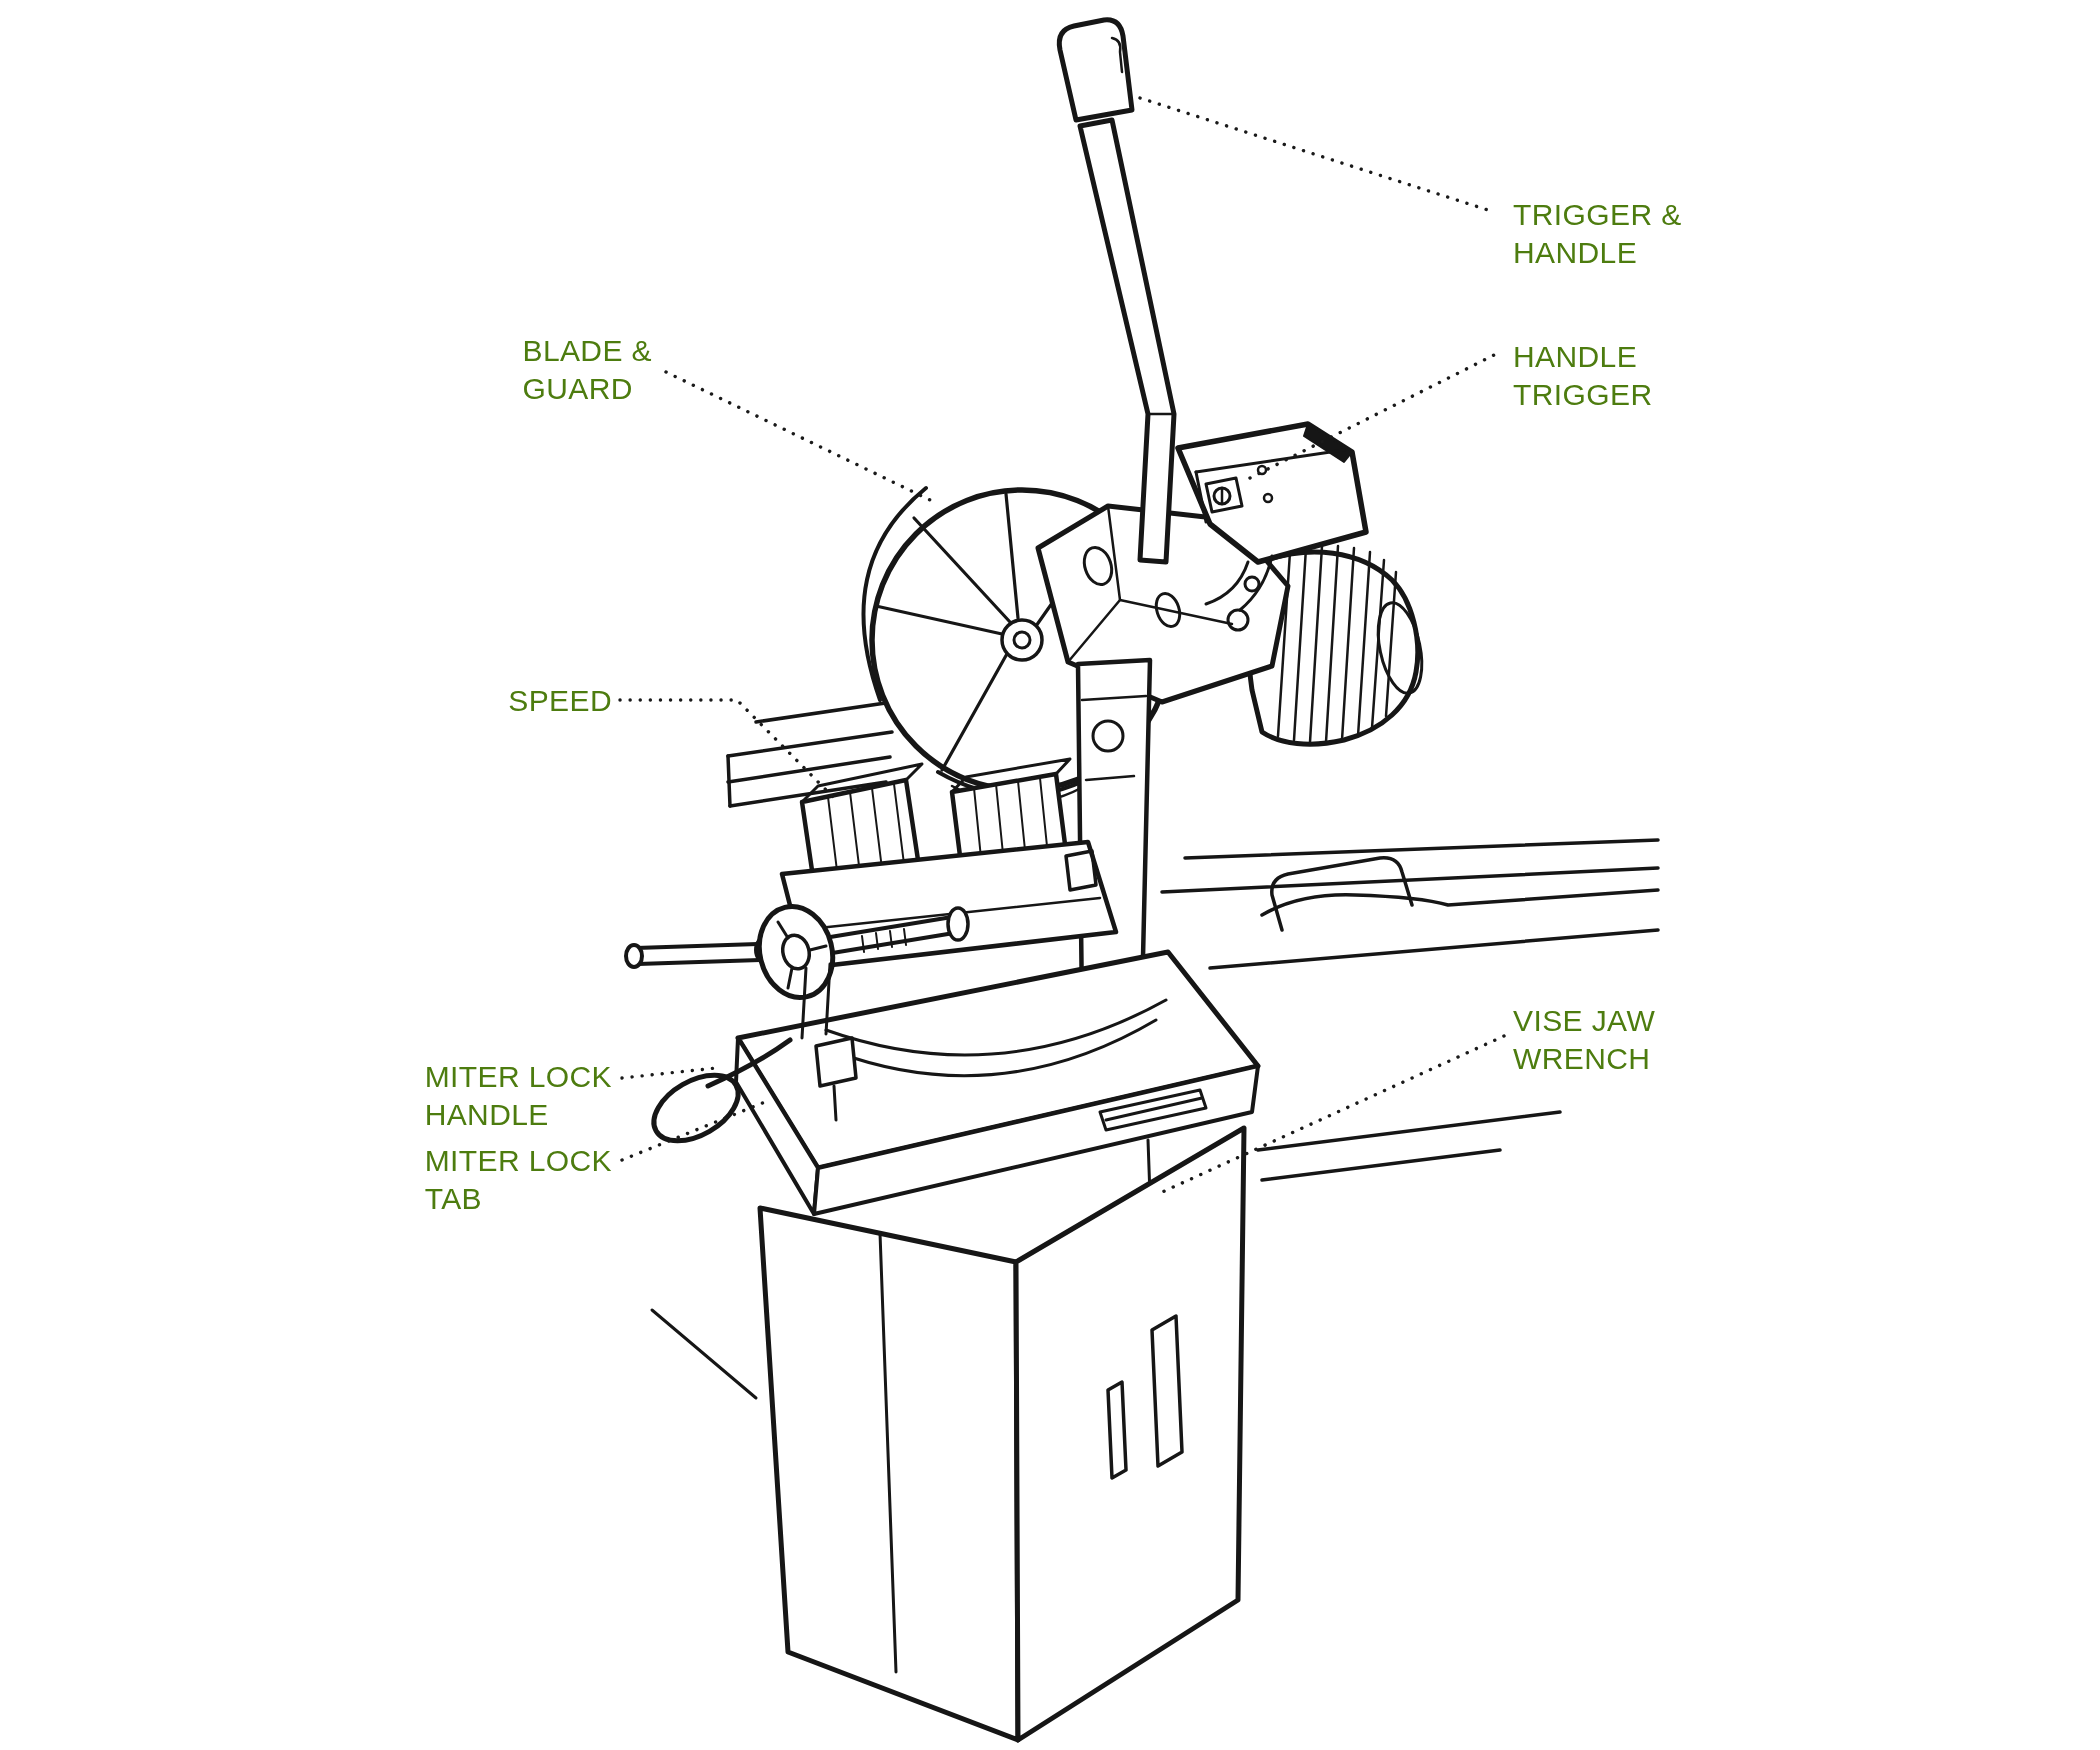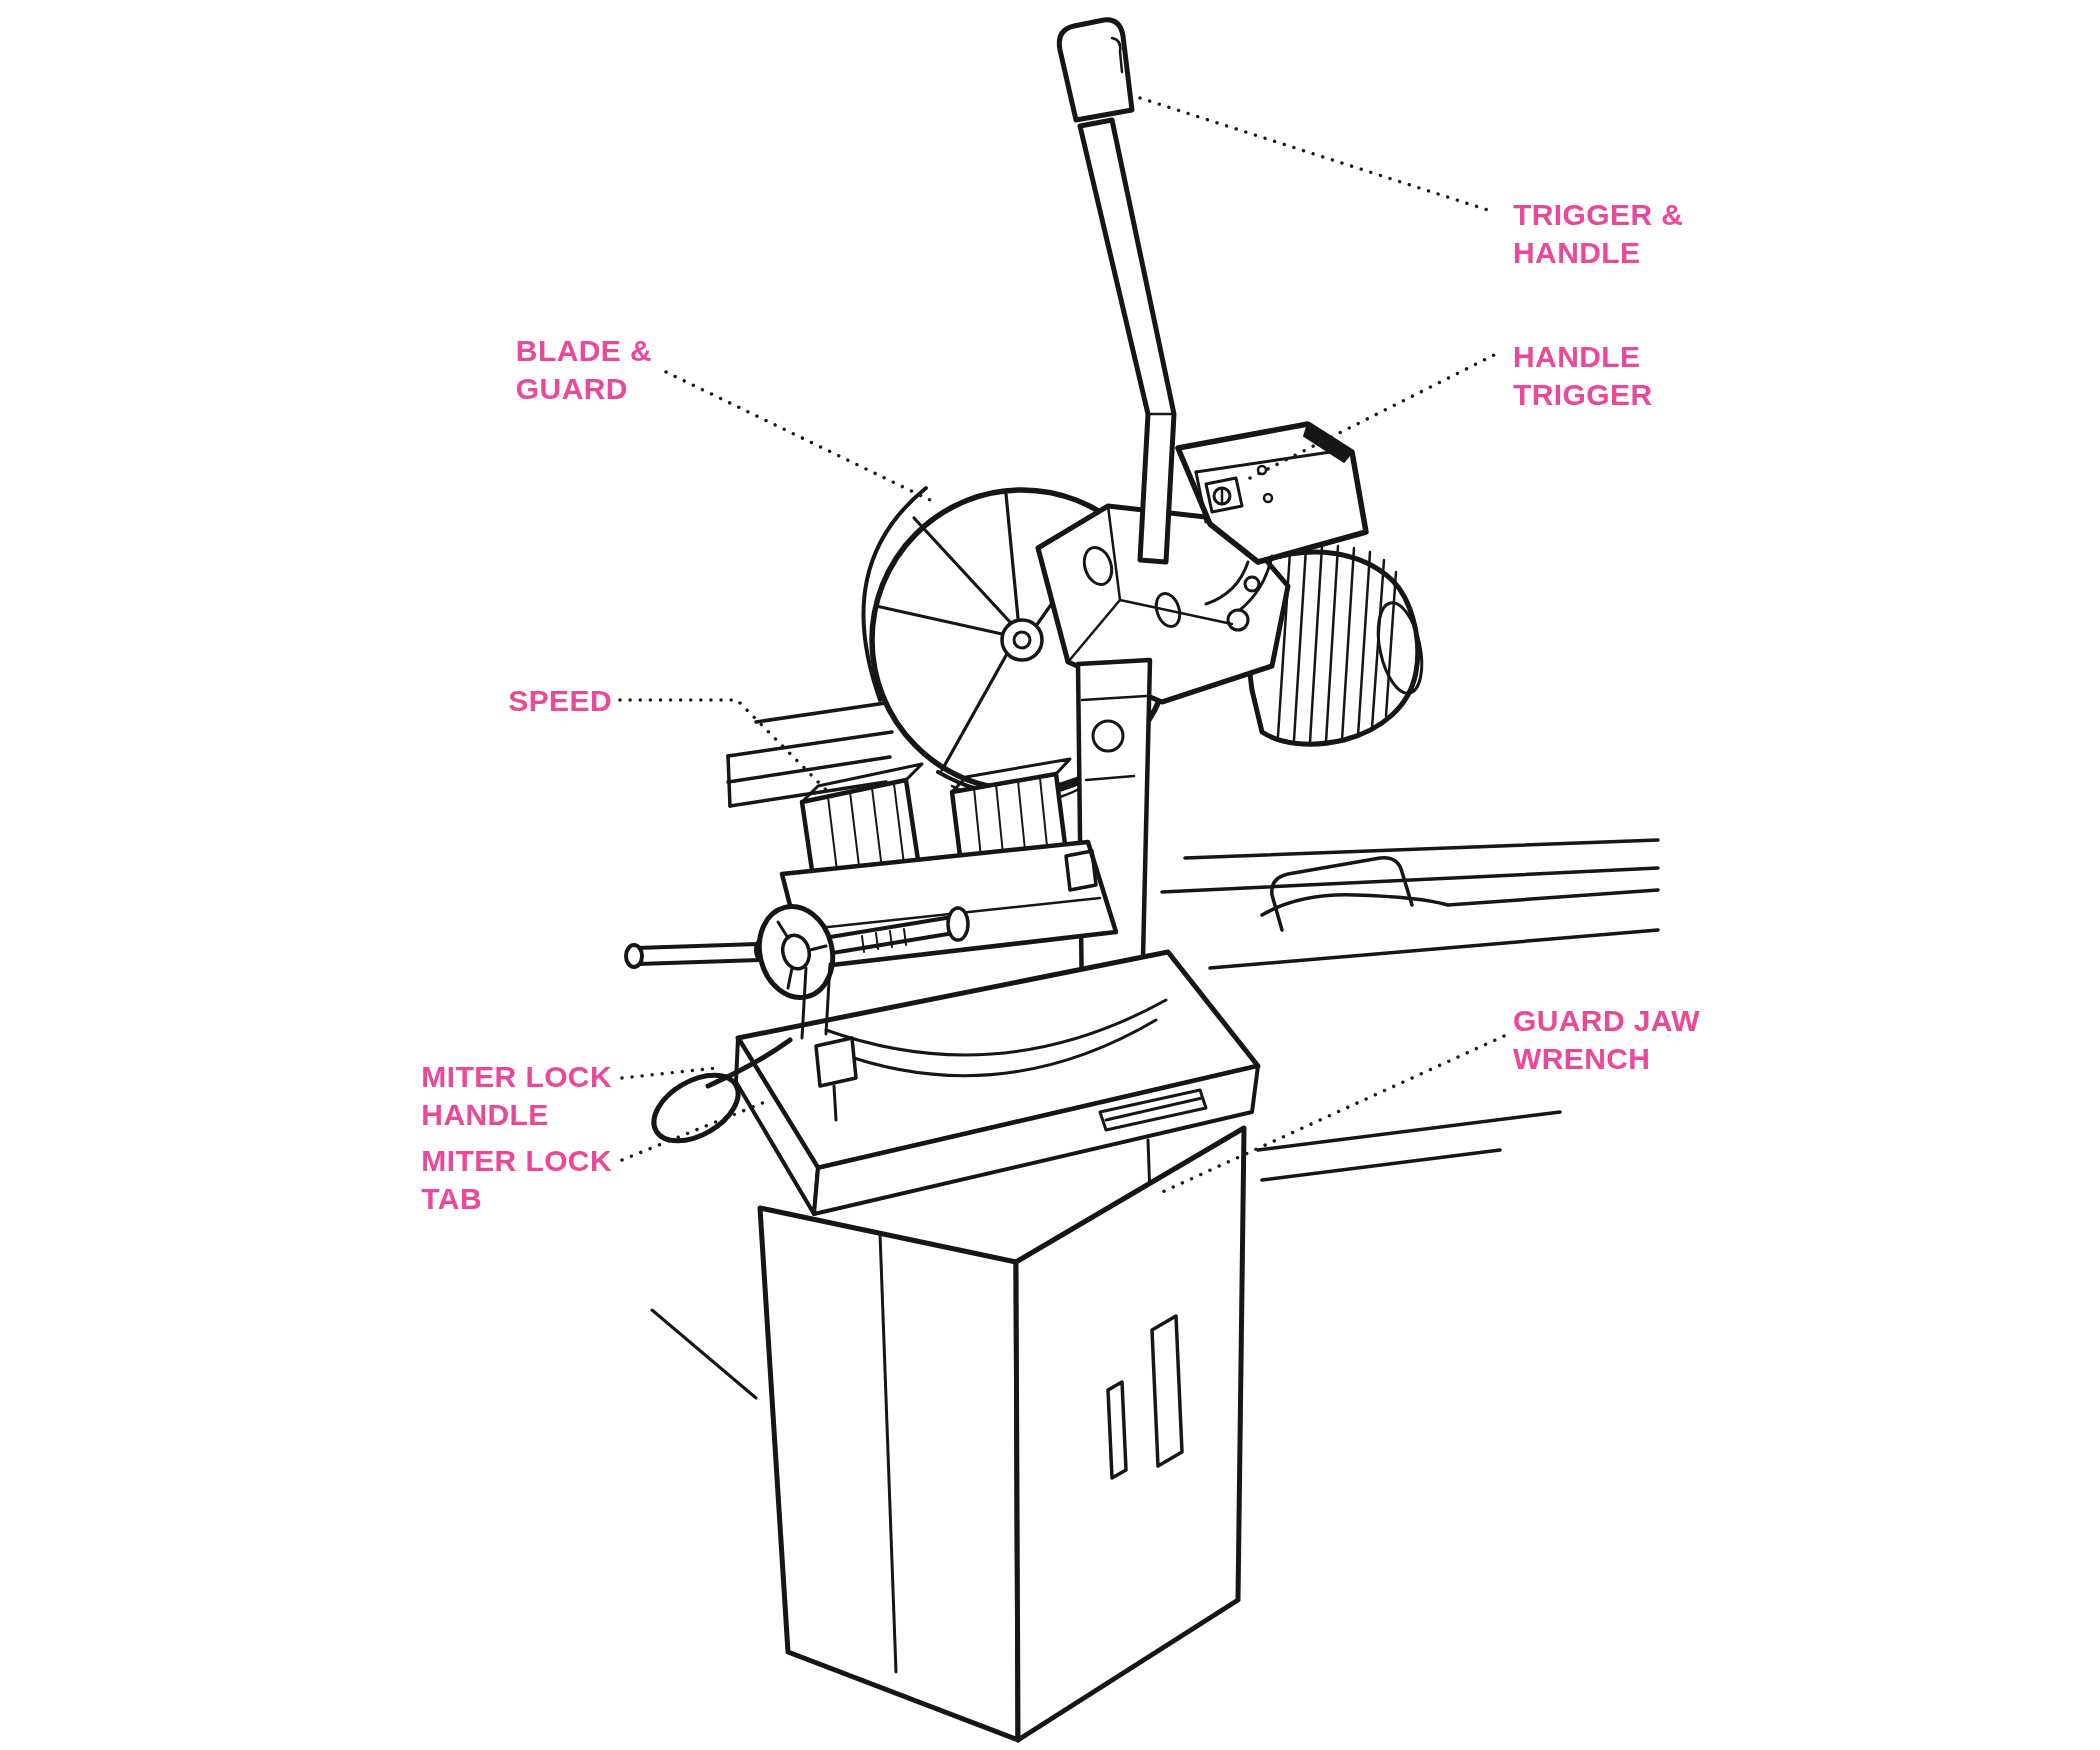--- a/index.html
+++ b/index.html
@@ -6,25 +6,25 @@
   .canvas{
     position:relative;
     width:2100px;height:1750px;
     background:#ffffff;
     overflow:hidden;
     font-family:"Liberation Sans", sans-serif;
   }
   .art{position:absolute;inset:0;width:2100px;height:1750px;}
   .label{
     position:absolute;
-    font-weight:bold;
+    font-weight:normal;
     font-size:30px;
     line-height:1.26;
     letter-spacing:0.4px;
-    color:#ec4899;
+    color:#4d7c0f;
     white-space:nowrap;
   }
   .label.right{text-align:left;}
   .label span{display:block;}
 </style>
 </head>
 <body>
 
 <div class="canvas">
 
@@ -245,17 +245,17 @@
     <span>MITER LOCK</span>
     <span>HANDLE</span>
   </div>
 
   <div class="label right" style="right:1488px; top:1142px;">
     <span>MITER LOCK</span>
     <span>TAB</span>
   </div>
 
   <div class="label" style="left:1513px; top:1002px;">
-    <span>GUARD JAW</span>
+    <span>VISE JAW</span>
     <span>WRENCH</span>
   </div>
 
 </div>
 
 </body></html>

